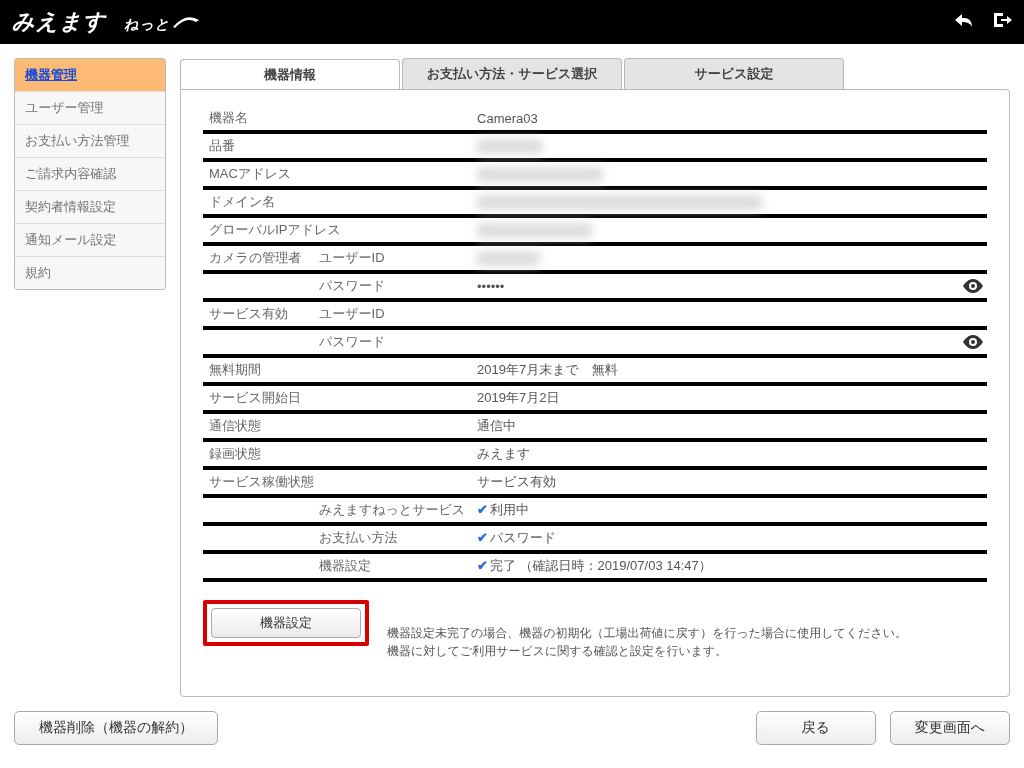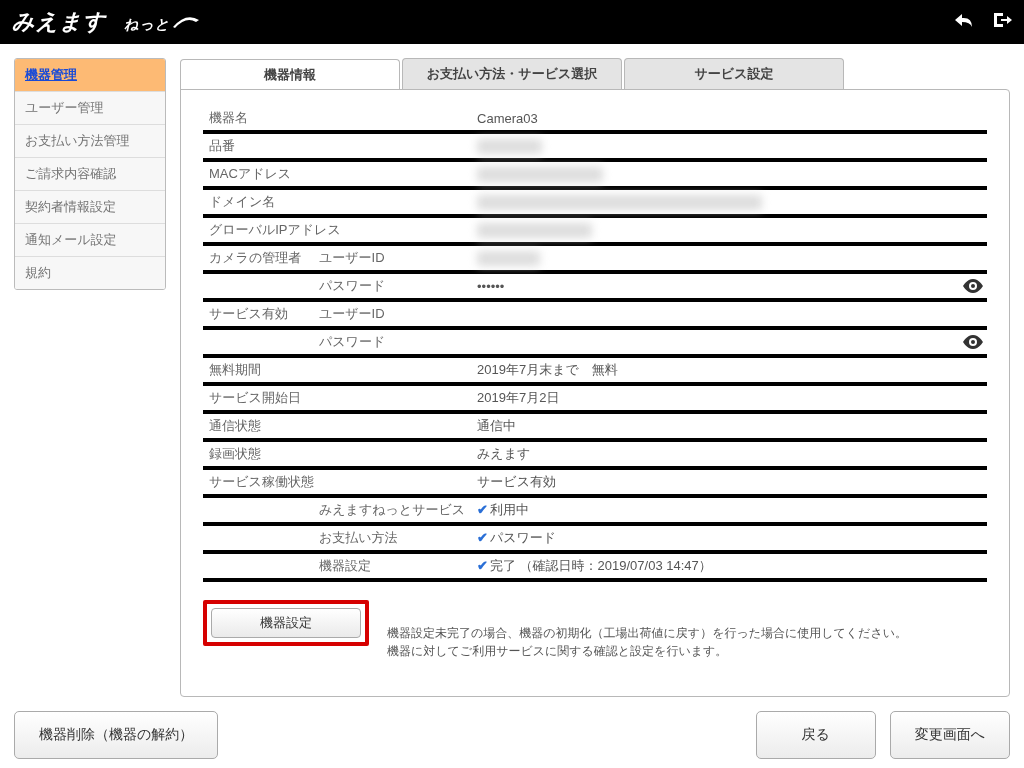--- a/index.html
+++ b/index.html
@@ -152,21 +152,21 @@
     padding: 14px;
     display: flex;
     justify-content: space-between;
     align-items: center;
   }
   .footer-right { display: flex; gap: 14px; }
   .btn-lg {
     border: 1px solid #aaa;
     border-radius: 5px;
     background: linear-gradient(#ffffff, #ececec);
-    padding: 14px 24px;
+    padding: 7px 24px;
     cursor: pointer;
     font-size: 14px;
     color: #333;
     min-width: 120px;
     text-align: center;
   }
 </style>
 </head>
 <body>
 

